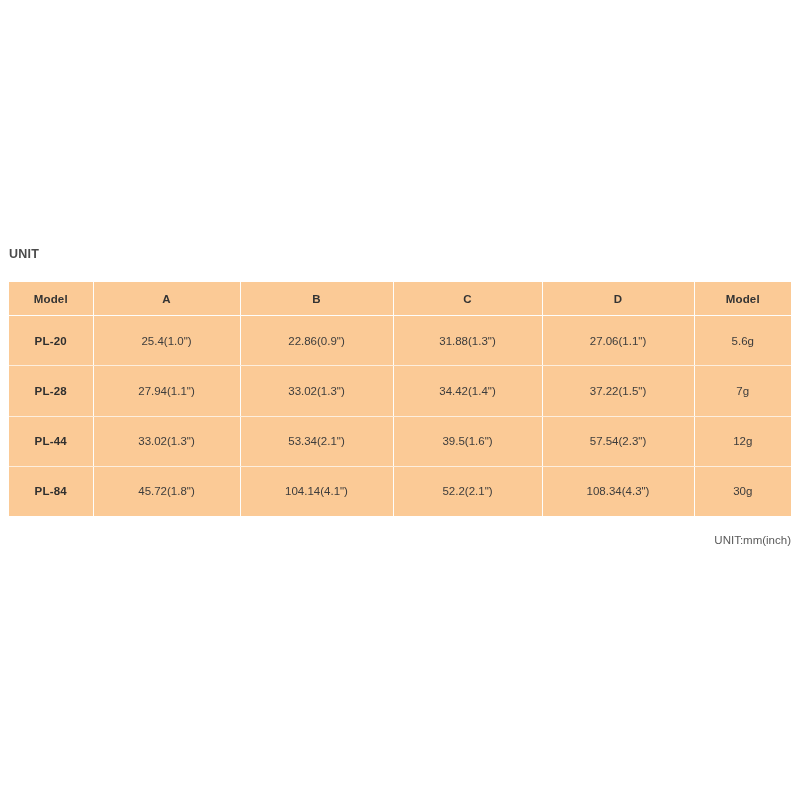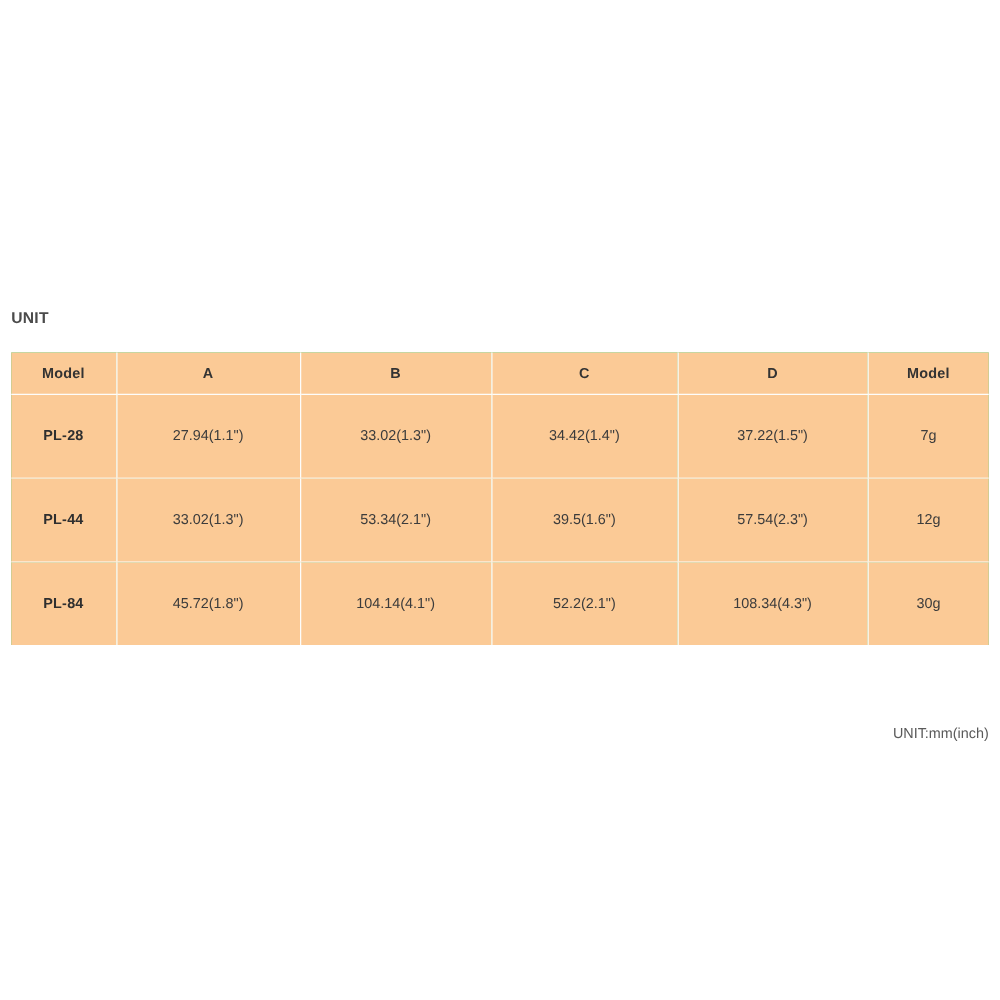--- a/index.html
+++ b/index.html
@@ -46,21 +46,21 @@
     top: 282px;
     width: 782px;
     height: 234px;
   }
 
   table.spec-table {
     width: 782px;
     height: 234px;
     border-collapse: collapse;
     table-layout: fixed;
-    background: #22c55e;
+    background: #c2410c;
   }
 
   table.spec-table col.c-model  { width: 84px; }
   table.spec-table col.c-a      { width: 147px; }
   table.spec-table col.c-b      { width: 153px; }
   table.spec-table col.c-c      { width: 149px; }
   table.spec-table col.c-d      { width: 152px; }
   table.spec-table col.c-weight { width: 97px; }
 
   table.spec-table th,
@@ -107,21 +107,20 @@
   
   .unit-note {
     position: absolute;
     right: 9px;
     top: 533px;
     font-size: 11.5px;
     color: #5a5a5a;
     line-height: 15px;
     white-space: nowrap;
     text-align: right;
-    margin-top: 47px;
   }
 </style>
 </head>
 <body>
 
 <div id="page">
 
   <div class="section-caption">UNIT</div>
 
   <div class="spec-table-wrap">
@@ -138,20 +137,28 @@
         <tr>
           <th>Model</th>
           <th>A</th>
           <th>B</th>
           <th>C</th>
           <th>D</th>
           <th>Model</th>
         </tr>
       </thead>
       <tbody>
+        <tr>
+          <td class="model-cell">PL-20</td>
+          <td>25.4(1.0")</td>
+          <td>22.86(0.9")</td>
+          <td>31.88(1.3")</td>
+          <td>27.06(1.1")</td>
+          <td>5.6g</td>
+        </tr>
         <tr>
           <td class="model-cell">PL-28</td>
           <td>27.94(1.1")</td>
           <td>33.02(1.3")</td>
           <td>34.42(1.4")</td>
           <td>37.22(1.5")</td>
           <td>7g</td>
         </tr>
         <tr>
           <td class="model-cell">PL-44</td>

